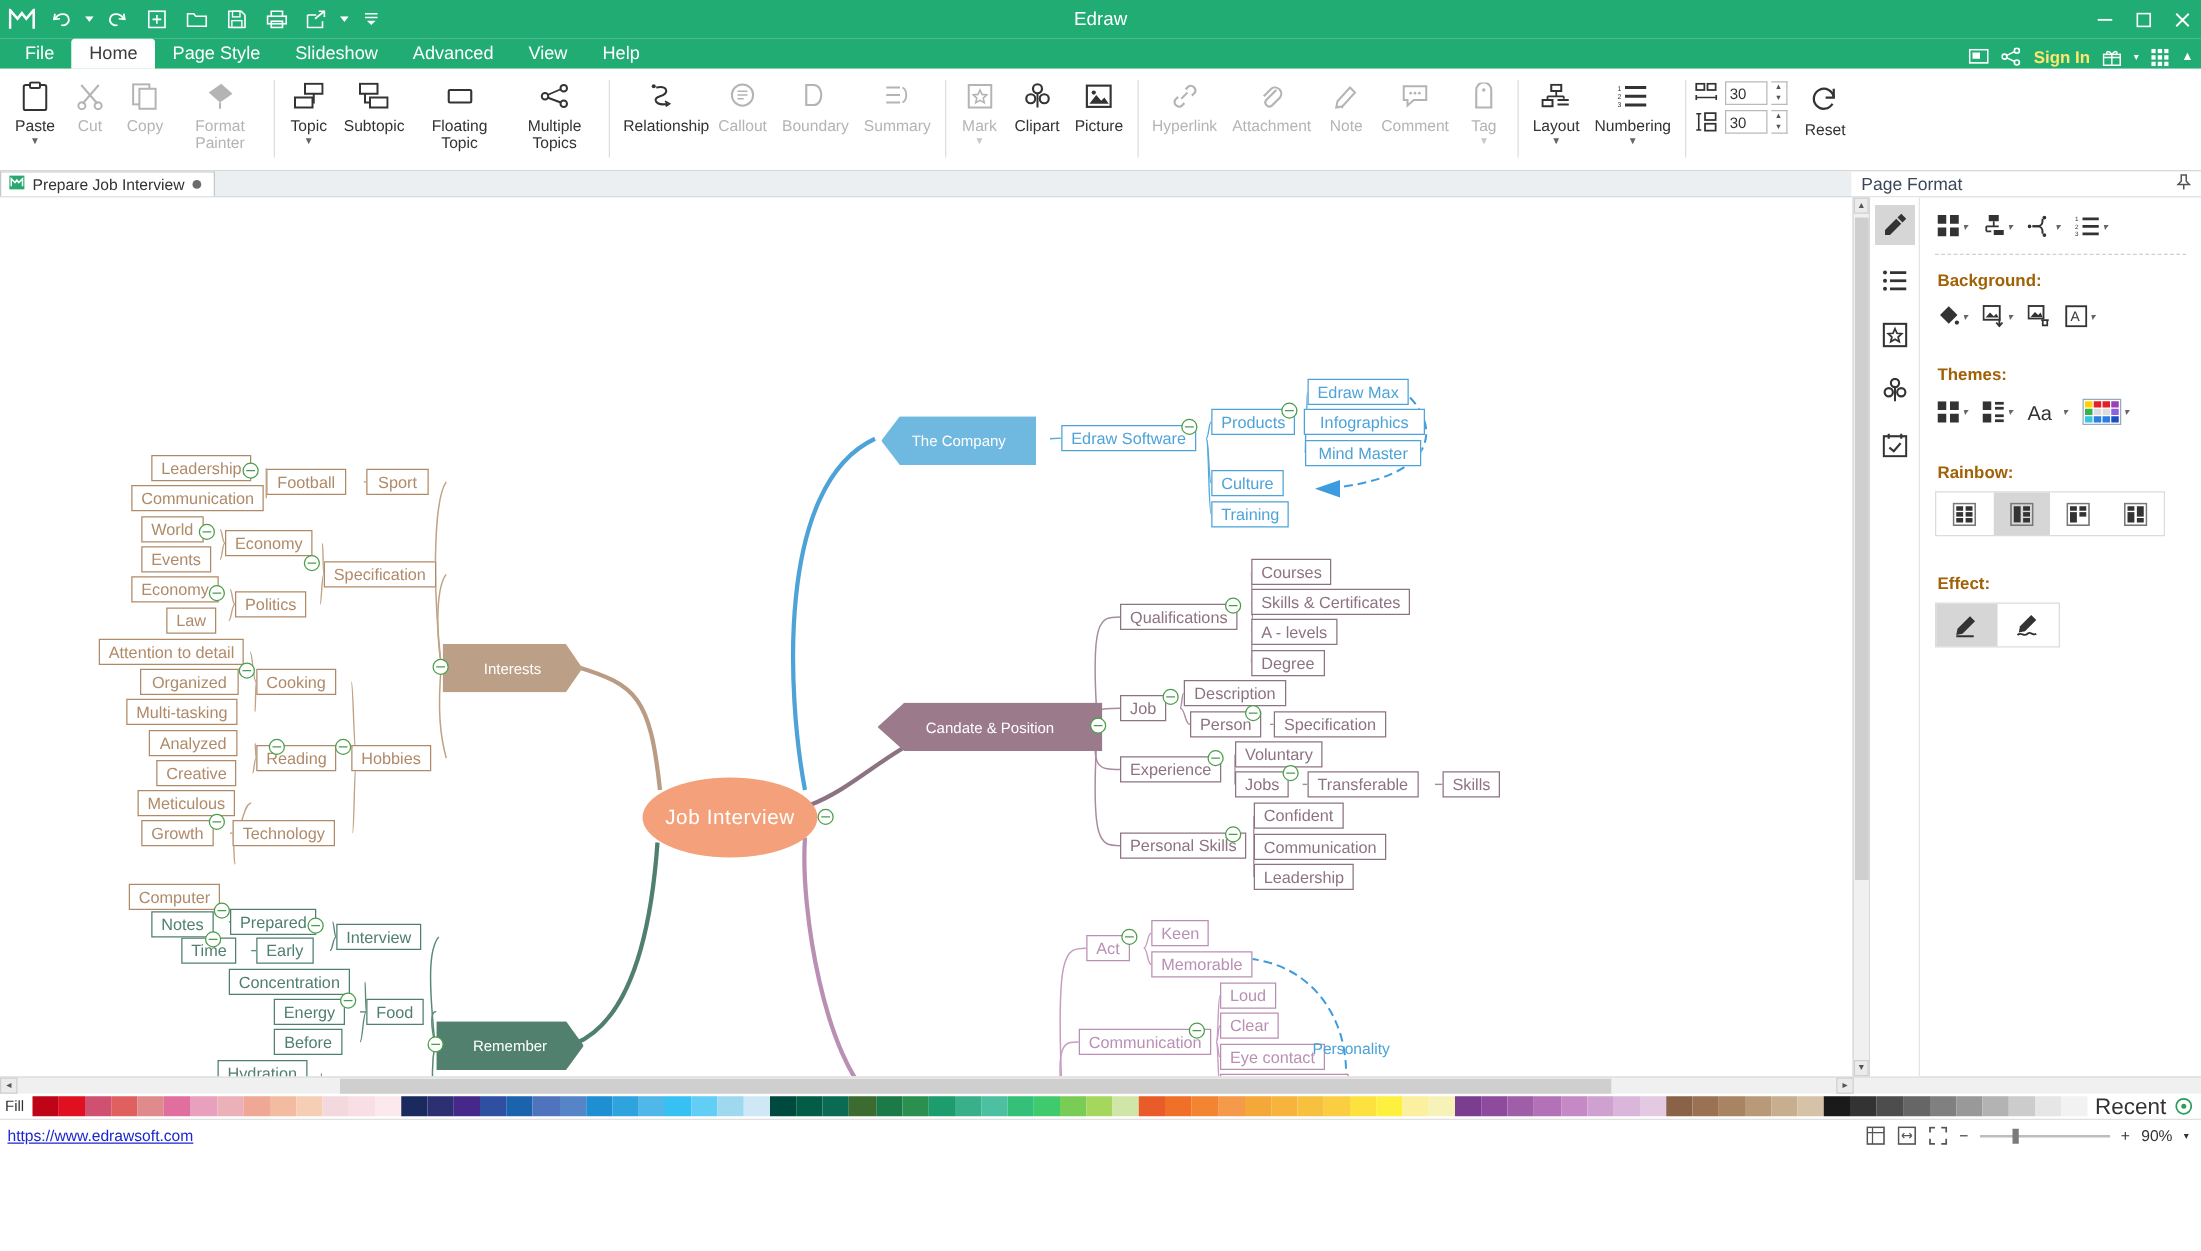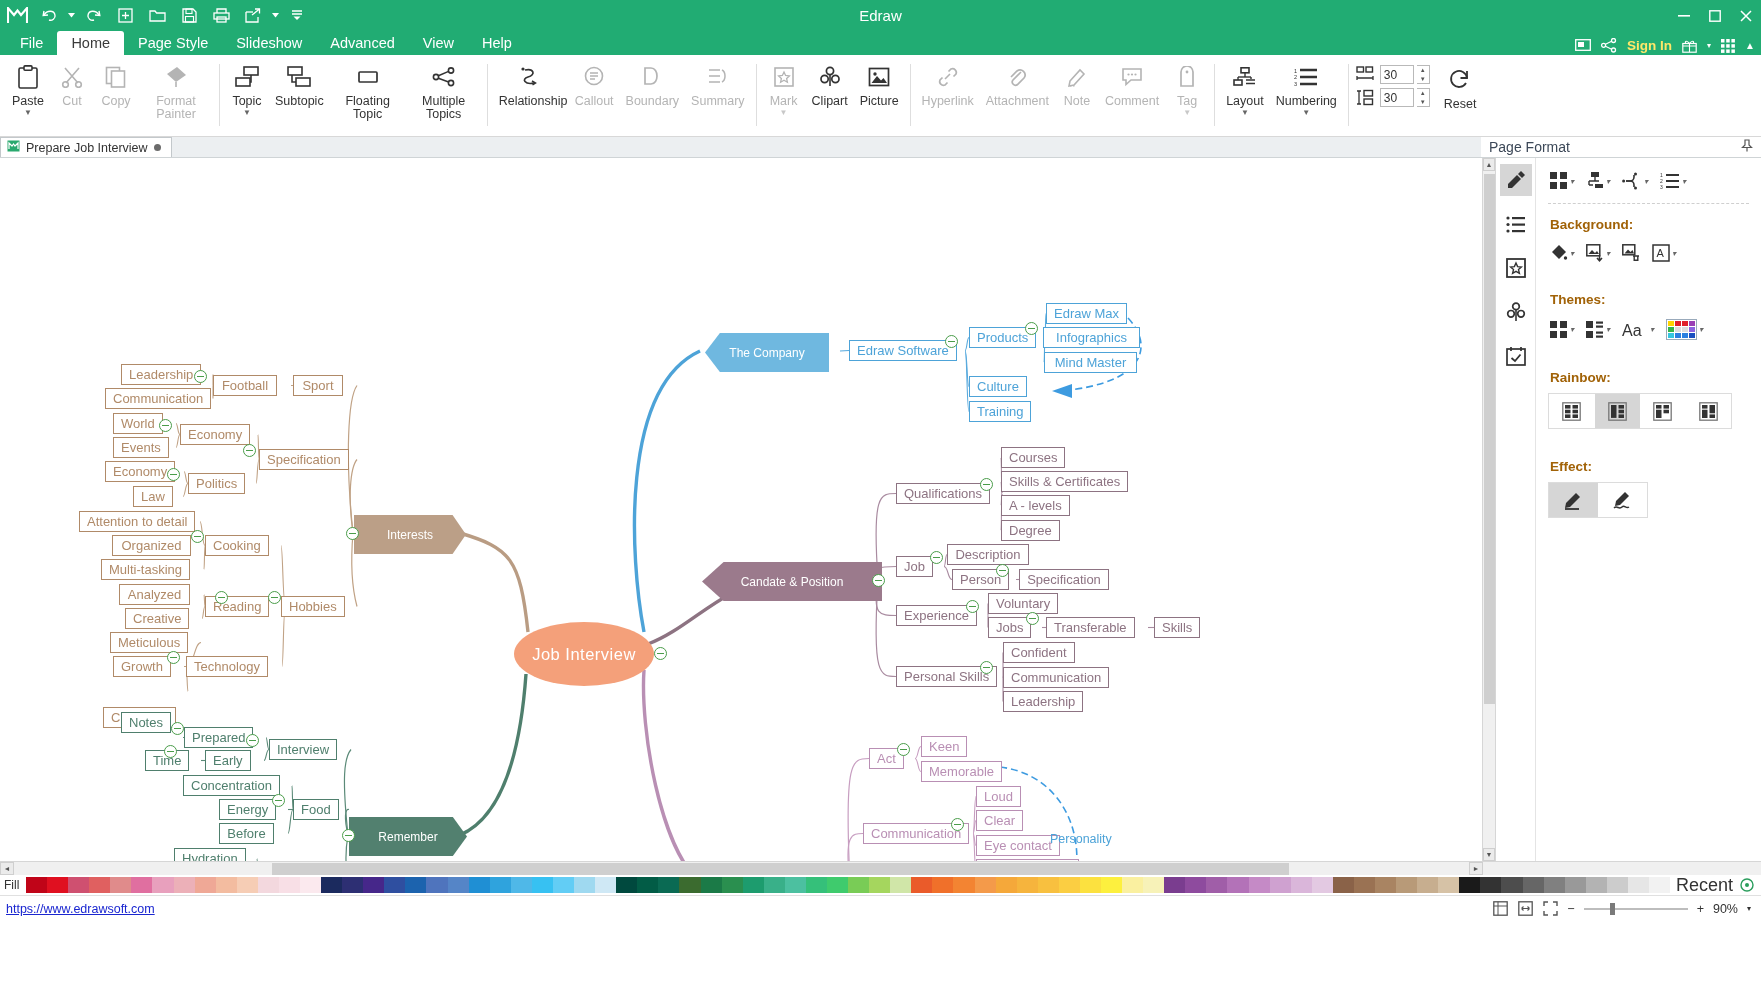--- a/index.html
+++ b/index.html
@@ -693,21 +693,21 @@
         <div class="node" style="left: 101px; top: 401px; min-width: 89px; border-color: rgb(176, 138, 104); color: rgb(176, 138, 104);">Multi-tasking</div>
         <div class="node" style="left: 205px; top: 377px; min-width: 62px; border-color: rgb(176, 138, 104); color: rgb(176, 138, 104);">Cooking</div>
         <div class="node" style="left: 119px; top: 426px; min-width: 71px; border-color: rgb(176, 138, 104); color: rgb(176, 138, 104);">Analyzed</div>
         <div class="node" style="left: 125px; top: 450px; min-width: 63px; border-color: rgb(176, 138, 104); color: rgb(176, 138, 104);">Creative</div>
         <div class="node" style="left: 205px; top: 438px; min-width: 62px; border-color: rgb(176, 138, 104); color: rgb(176, 138, 104);">Reading</div>
         <div class="node" style="left: 281px; top: 438px; min-width: 62px; border-color: rgb(176, 138, 104); color: rgb(176, 138, 104);">Hobbies</div>
         <div class="node" style="left: 110px; top: 474px; min-width: 77px; border-color: rgb(176, 138, 104); color: rgb(176, 138, 104);">Meticulous</div>
         <div class="node" style="left: 113px; top: 498px; min-width: 57px; border-color: rgb(176, 138, 104); color: rgb(176, 138, 104);">Growth</div>
         <div class="node" style="left: 103px; top: 549px; min-width: 71px; border-color: rgb(176, 138, 104); color: rgb(176, 138, 104); text-align: center;">Computer</div>
         <div class="node" style="left: 186px; top: 498px; min-width: 82px; border-color: rgb(176, 138, 104); color: rgb(176, 138, 104);">Technology</div>
-        <div class="node" style="left: 121px; top: 554px; min-width: 48px; border-color: rgb(79, 127, 109); color: rgb(79, 127, 109);">Notes</div>
+        <div class="node" style="left: 121px; top: 571px; min-width: 48px; border-color: rgb(79, 127, 109); color: rgb(79, 127, 109);">Notes</div>
         <div class="node" style="left: 184px; top: 569px; min-width: 68px; border-color: rgb(79, 127, 109); color: rgb(79, 127, 109);">Prepared</div>
         <div class="node" style="left: 145px; top: 592px; min-width: 42px; border-color: rgb(79, 127, 109); color: rgb(79, 127, 109);">Time</div>
         <div class="node" style="left: 205px; top: 592px; min-width: 45px; border-color: rgb(79, 127, 109); color: rgb(79, 127, 109);">Early</div>
         <div class="node" style="left: 269px; top: 581px; min-width: 68px; border-color: rgb(79, 127, 109); color: rgb(79, 127, 109);">Interview</div>
         <div class="node" style="left: 183px; top: 617px; min-width: 95px; border-color: rgb(79, 127, 109); color: rgb(79, 127, 109);">Concentration</div>
         <div class="node" style="left: 219px; top: 641px; min-width: 55px; border-color: rgb(79, 127, 109); color: rgb(79, 127, 109);">Energy</div>
         <div class="node" style="left: 219px; top: 665px; min-width: 55px; border-color: rgb(79, 127, 109); color: rgb(79, 127, 109);">Before</div>
         <div class="node" style="left: 293px; top: 641px; min-width: 42px; border-color: rgb(79, 127, 109); color: rgb(79, 127, 109);">Food</div>
         <div class="node" style="left: 174px; top: 690px; min-width: 69px; border-color: rgb(79, 127, 109); color: rgb(79, 127, 109);">Hydration</div>
         <div class="node" style="left: 849px; top: 182px; min-width: 102px; border-color: rgb(77, 163, 216); color: rgb(77, 163, 216);">Edraw Software</div>

